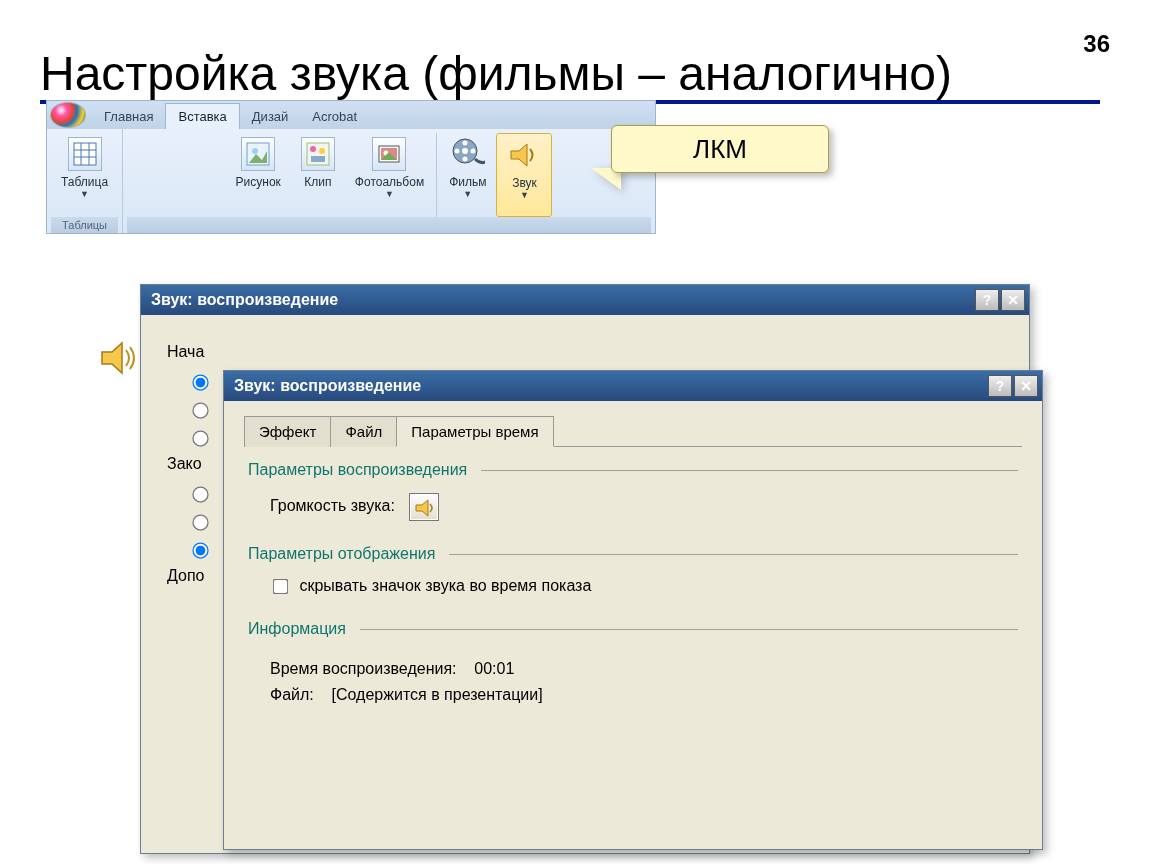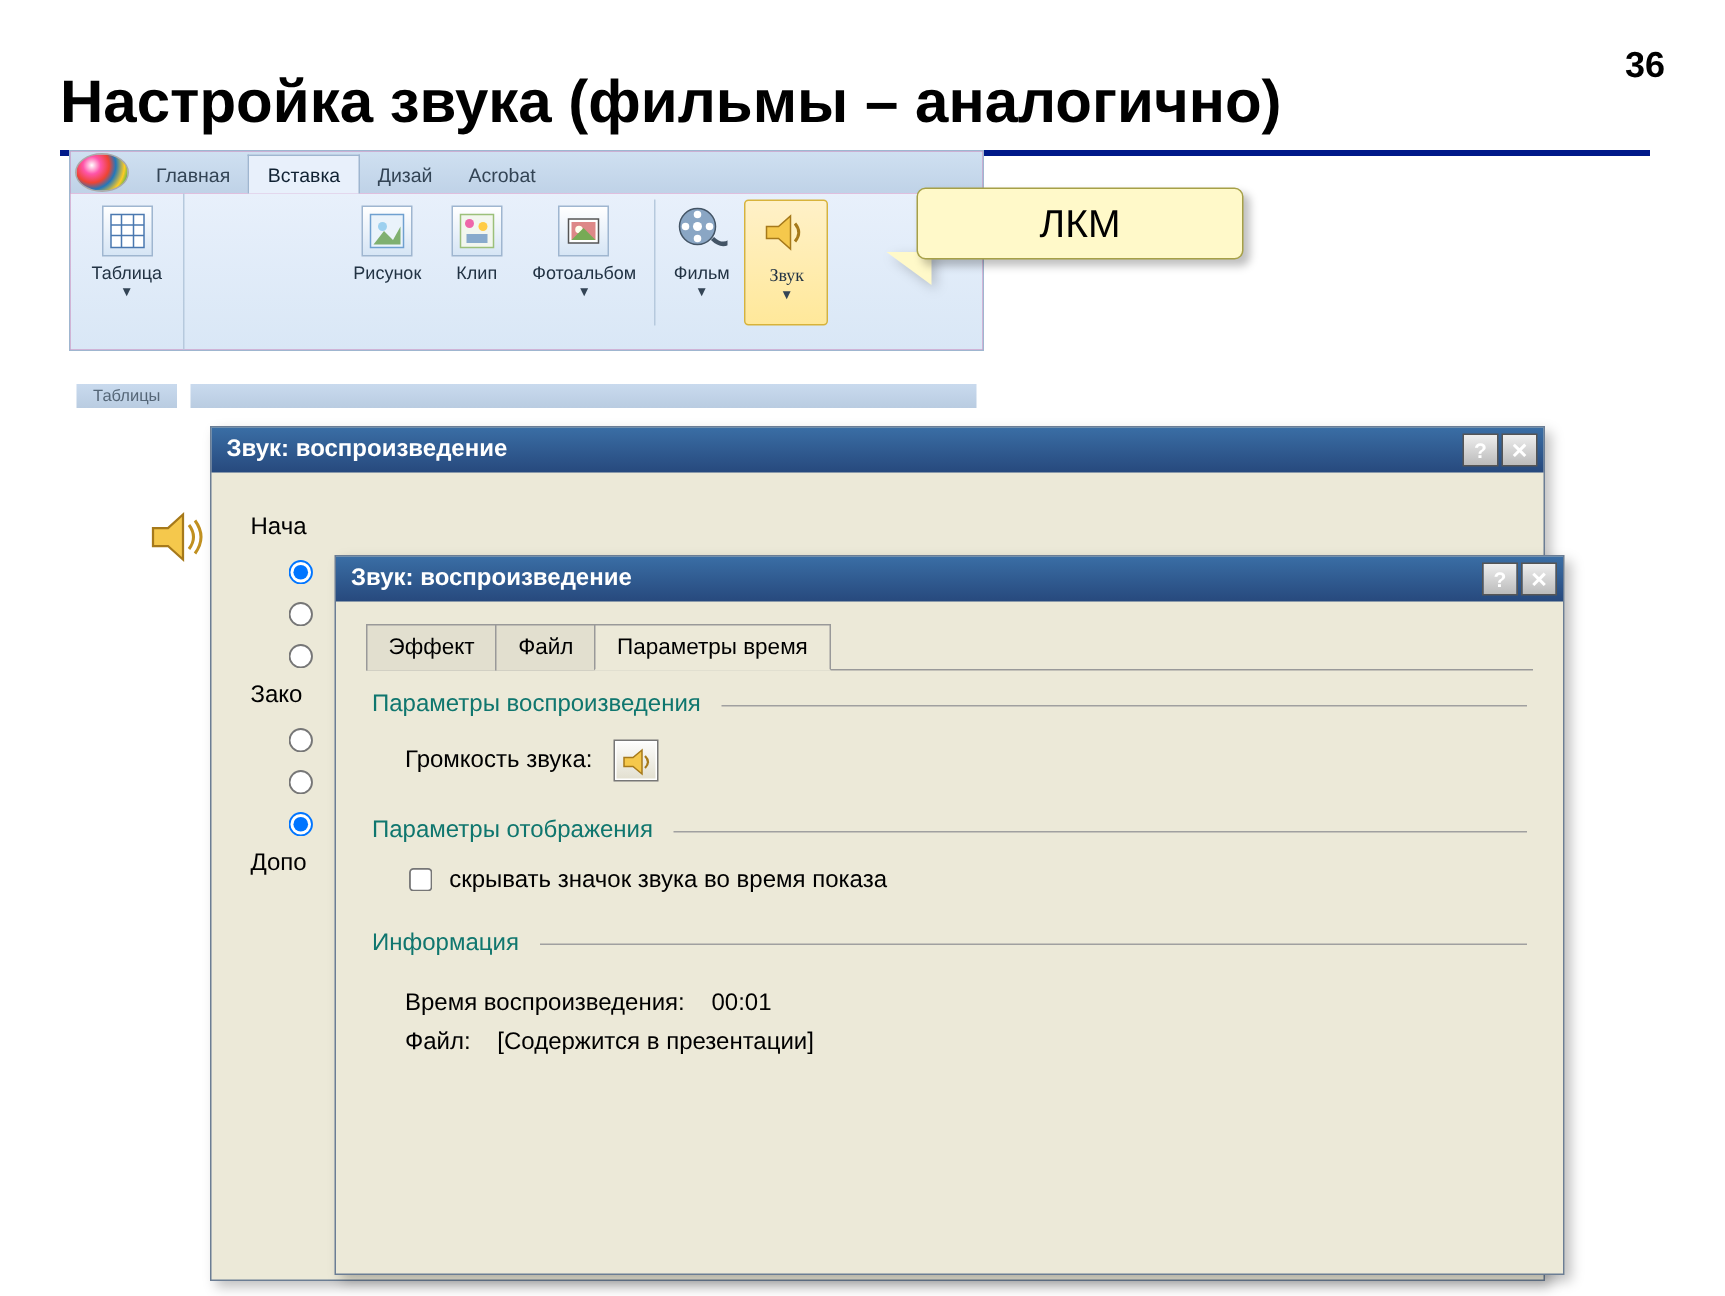--- a/index.html
+++ b/index.html
@@ -9,22 +9,22 @@
     height: 864px;
     background: #fff;
     font-family: Arial, "Helvetica Neue", sans-serif;
     position: relative;
     overflow: hidden;
   }
   .slide-title {
     position: absolute;
     left: 40px;
     top: 46px;
-    font-size: 40px;
-    font-weight: bold;
+    font-size: 48px;
+    font-weight: normal;
     color: #000;
   }
   .slide-number {
     position: absolute;
     right: 40px;
     top: 30px;
     font-size: 24px;
     font-weight: bold;
     color: #000;
   }
@@ -75,21 +75,20 @@
     background: linear-gradient(#e8f0fb,#d9e7f6);
     height: 104px;
     display: flex;
   }
   .ribbon-group {
     border-right: 1px solid #b6c9dd;
     display: flex;
     flex-direction: column;
     align-items: center;
     padding: 4px 4px 0 4px;
-    gap: 39px;
   }
   .ribbon-items {
     display: flex;
     flex: 1;
     align-items: flex-start;
   }
   .ribbon-item {
     display: flex;
     flex-direction: column;
     align-items: center;
@@ -104,21 +103,20 @@
     width: 34px; height: 34px;
     margin-bottom: 4px;
     border: 1px solid #9fb6d0;
     background: linear-gradient(#fff,#d6e5f5);
     display:flex;align-items:center;justify-content:center;
   }
   .ribbon-item.selected {
     background: linear-gradient(#fff1c8,#ffe89a);
     border: 1px solid #d8b33a;
     border-radius: 3px;
-    font-family: Liberation Serif, serif;
   }
   .ribbon-group-label {
     font-size: 11px;
     color: #567;
     background: linear-gradient(#c9daee,#b9cce1);
     width: 100%;
     text-align: center;
     padding: 2px 0;
   }
   .dd-arrow { font-size: 9px; color:#345; }

